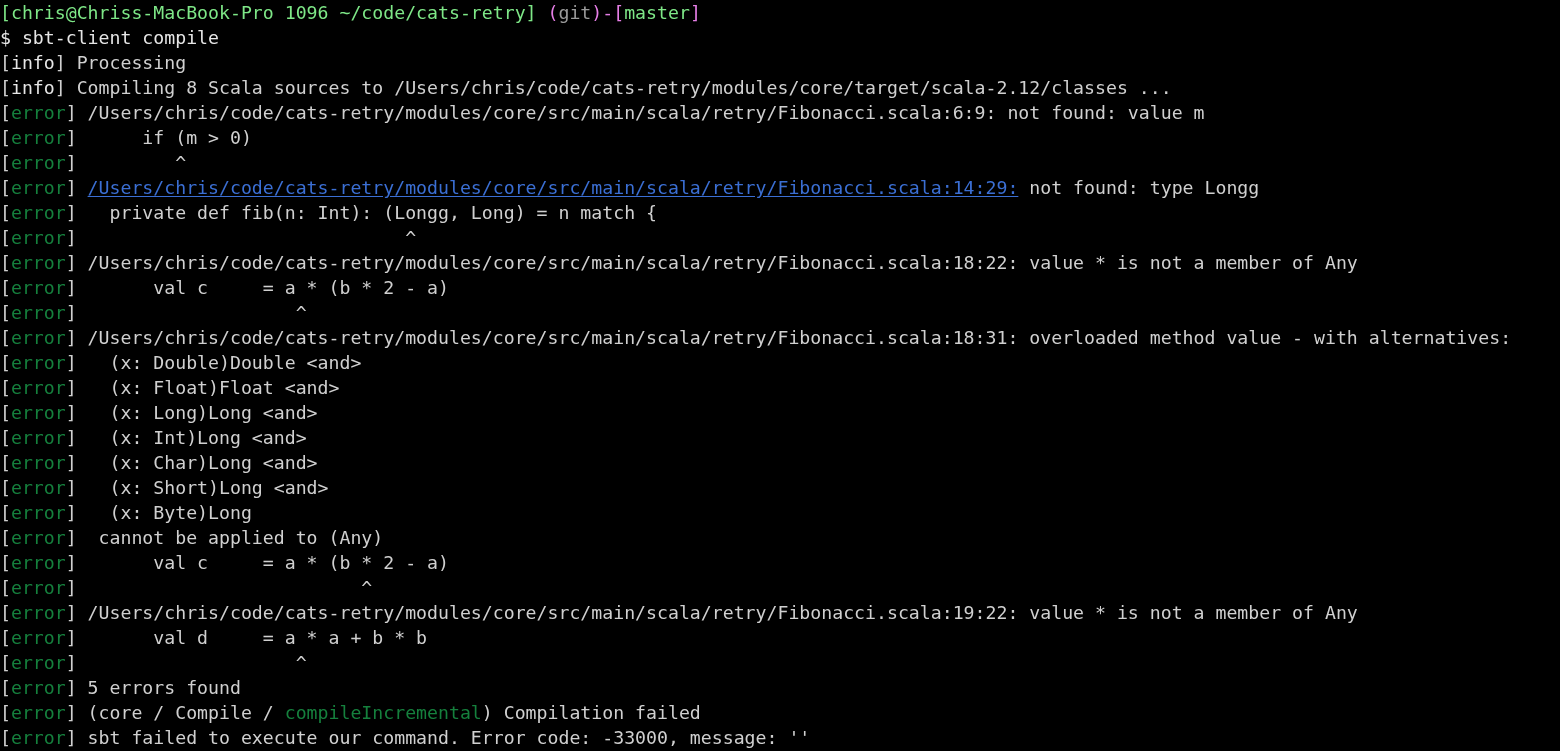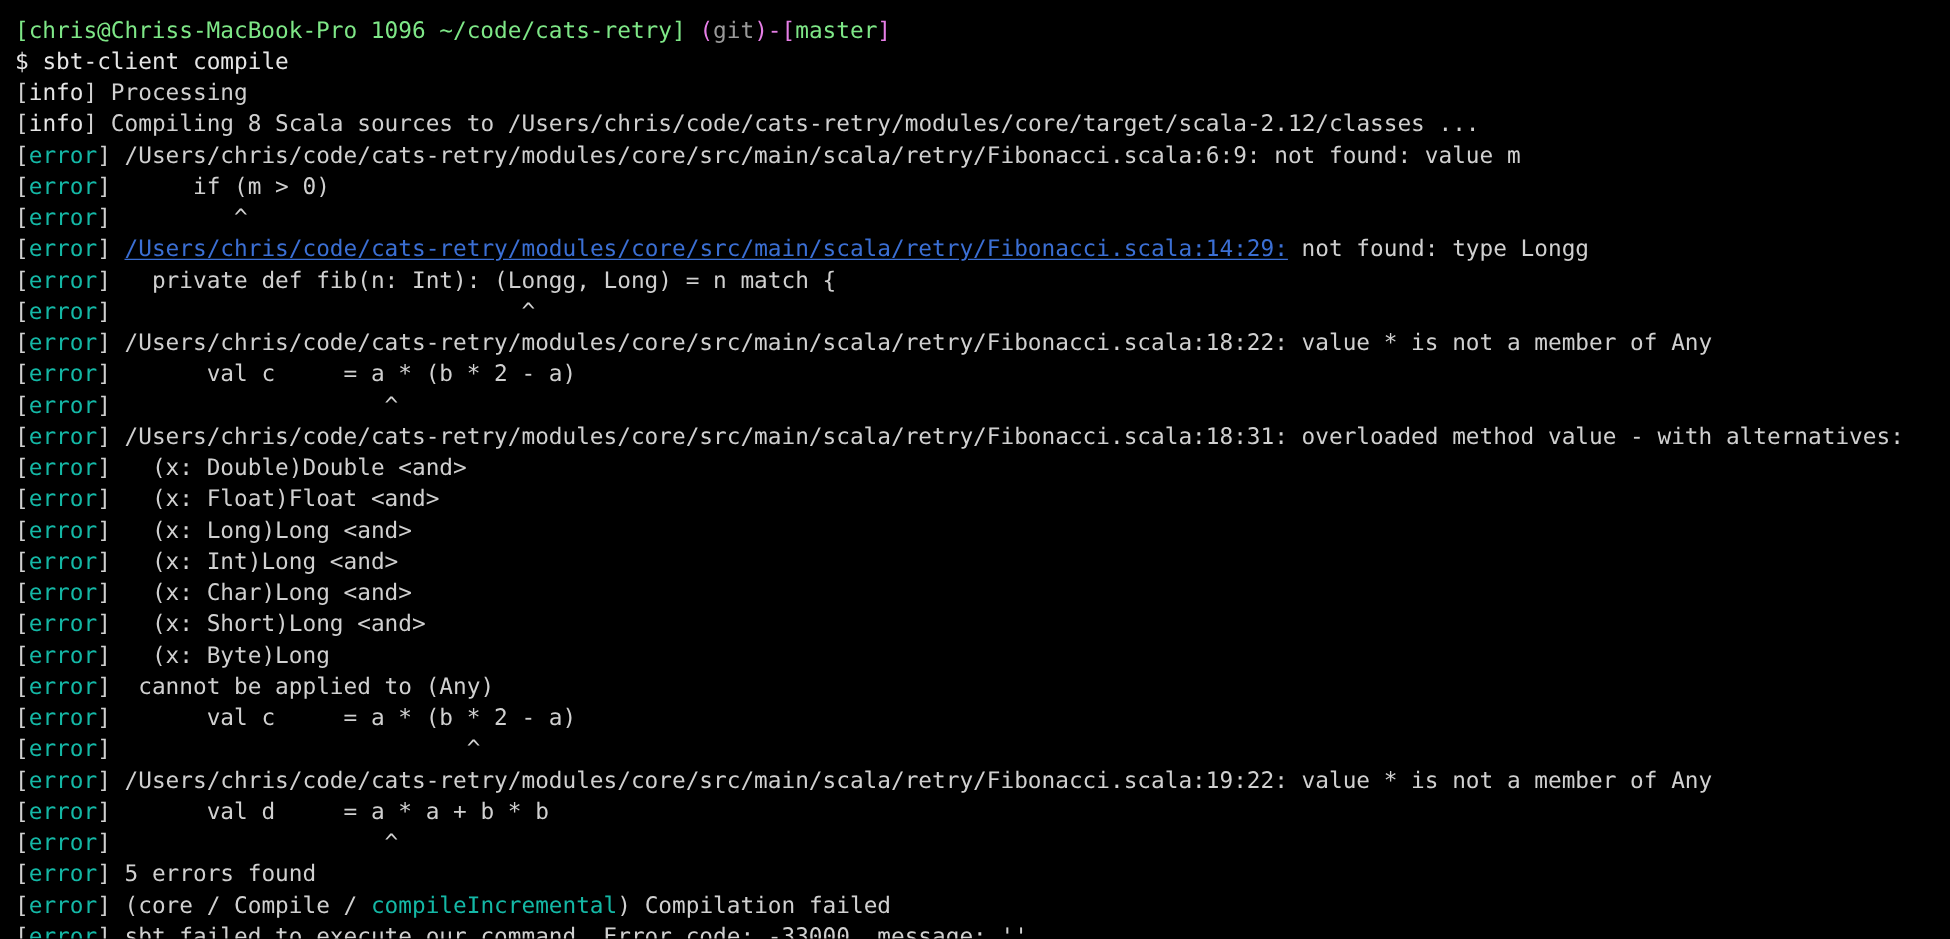--- a/index.html
+++ b/index.html
@@ -14,36 +14,36 @@
   }
   #terminal {
     width: 1560px;
     height: 751px;
     background: #000000;
     font-family: "DejaVu Sans Mono", "Liberation Mono", monospace;
     font-size: 18.2px;
     line-height: 25px;
     letter-spacing: 0px;
     color: #d8d8d8;
-    padding: 12px;
+    padding: 0;
     box-sizing: border-box;
     white-space: pre;
     overflow: hidden;
   }
   .line {
     height: 25px;
     line-height: 25px;
     white-space: pre;
     display: block;
   }
   .c-green   { color: #7ee787; }
   .c-white   { color: #e6e6e6; }
   .c-gray    { color: #9a9a9a; }
   .c-magenta { color: #e67ee6; }
-  .c-red     { color: #14b8a6; }
+  .c-red     { color: #15803d; }
   .c-dim     { color: #d0d0d0; }
   .link {
     color: #3b6fd4;
     text-decoration: underline;
     text-underline-offset: 2px;
     cursor: pointer;
   }
 </style>
 </head>
 <body>

